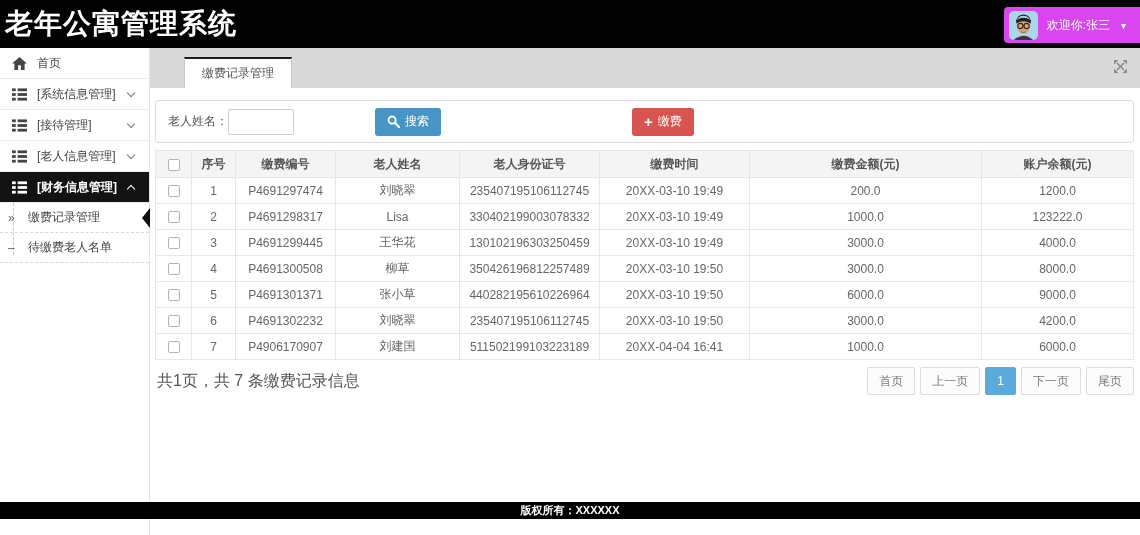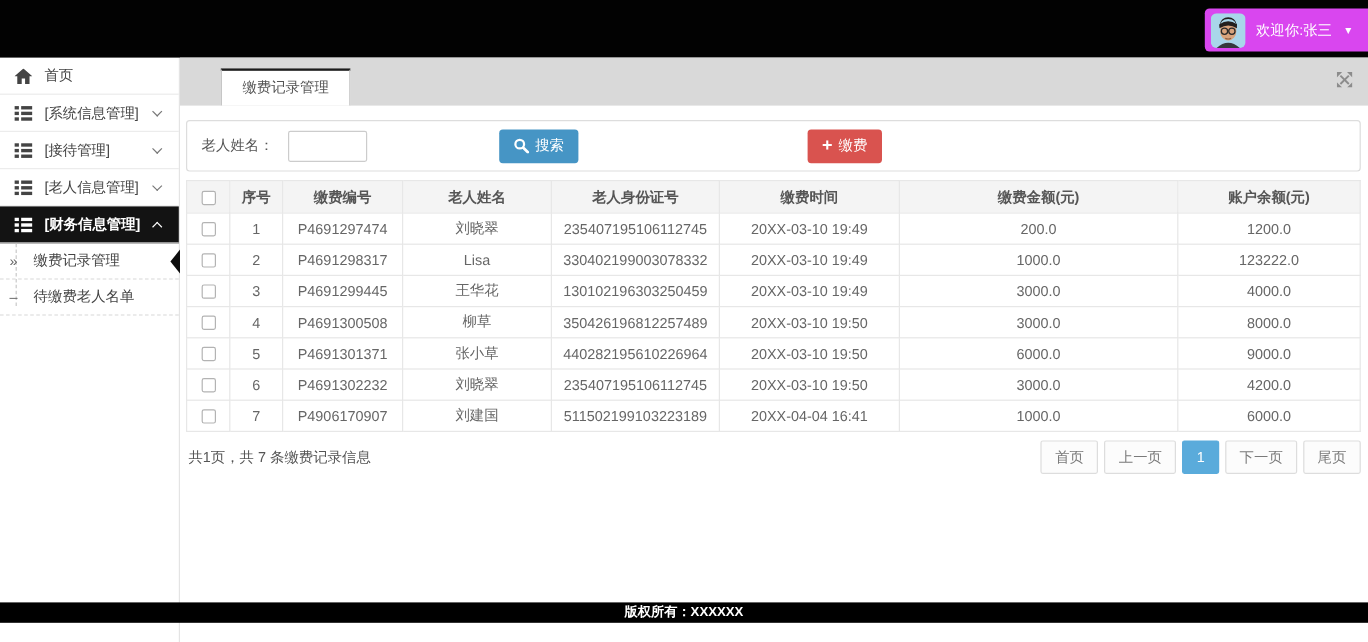--- a/index.html
+++ b/index.html
@@ -65,68 +65,69 @@
     font-size:12px; color:#555; cursor:pointer;
   }
   .expand-btn { position:absolute; right:13px; top:12px; cursor:pointer; line-height:0; }
 
   
   .content { flex:1; background:#fff; padding:12px 6px 0 5px; }
   .search-panel {
     border:1px solid #ddd; border-radius:3px; height:43px; display:flex; align-items:center;
     padding:0 12px; margin-bottom:7px; background:#fff;
   }
-  .search-label { font-size:12px; color:#555; margin-right:12px; }
+  .search-label { font-size:12px; color:#555; margin-right:0; }
   .search-input {
     width:66px; height:26px; border:1px solid #ccc; border-radius:2px; font-size:12px; padding:0 4px;
     outline:none; font-family:inherit;
   }
   .btn {
     display:inline-flex; align-items:center; gap:5px; border:none; border-radius:3px;
     color:#fff; font-size:12px; height:28px; padding:0 12px; cursor:pointer; font-family:inherit;
   }
-  .btn-search { background:#4695c5; margin-left:110px; }
+  .btn-search { background:#4695c5; margin-left:81px; }
   .btn-pay { background:#d9534f; margin-left:191px; }
   .btn .plus { font-size:15px; font-weight:bold; line-height:1; }
 
   
   table { width:100%; border-collapse:collapse; table-layout:fixed; }
   th, td {
     border:1px solid #e7e7e7; text-align:center; font-size:12px; overflow:hidden; white-space:nowrap;
   }
   thead th { background:#f4f4f4; color:#555; font-weight:bold; height:27px; }
   tbody td { color:#666; height:26px; background:#fff; }
   input[type="checkbox"] {
     appearance:none; -webkit-appearance:none; width:12px; height:12px; border:1px solid #b3b3b3;
     border-radius:2px; background:#fff; vertical-align:middle; cursor:pointer;
   }
   col.c-check { width:36px; } col.c-idx { width:44px; } col.c-pno { width:100px; }
   col.c-name { width:124px; } col.c-id { width:140px; } col.c-time { width:150px; }
   col.c-amount { width:232px; } col.c-balance { width:auto; }
 
   
   .meta-row { display:flex; align-items:center; justify-content:space-between; margin-top:7px; }
-  .summary { font-size:12px; color:#555; padding-left:2px; }
+  .summary { font-size:16px; color:#555; padding-left:2px; }
   .pagination { display:flex; gap:5px; }
   .pg-btn {
     border:1px solid #ddd; background:#fcfcfc; color:#7a7a7a; font-size:12px; border-radius:2px;
     height:28px; padding:0 11px; cursor:pointer; font-family:inherit;
   }
   .pg-btn.active { background:#5aabdb; border-color:#5aabdb; color:#fff; }
 
   
   .footer {
     position:absolute; left:0; bottom:16px; width:100%; height:17px; background:#000;
     color:#fff; font-size:11px; font-weight:bold; text-align:center; line-height:17px;
   }
 </style>
 </head>
 <body>
 
 <div class="header">
+  <div class="app-title">老年公寓管理系统</div>
   <div class="user-box">
     <span class="avatar">
       <svg width="29" height="29" viewBox="0 0 30 30">
         <rect width="30" height="30" rx="5" fill="#a9d6ea"></rect>
         <path d="M5 30 Q15 21 25 30 Z" fill="#35383d"></path>
         <ellipse cx="15" cy="15.5" rx="7" ry="8" fill="#d8a37c"></ellipse>
         <path d="M7.5 13 Q8 5 15 5 Q22 5 22.5 13 L22.5 10 Q21 3.5 15 3.5 Q9 3.5 7.5 10 Z" fill="#23201e"></path>
         <path d="M7.5 13 Q15 8 22.5 13 L22.5 9.5 Q15 4.5 7.5 9.5 Z" fill="#23201e"></path>
         <g stroke="#2a2a2a" stroke-width="1.1" fill="none">
           <circle cx="11.8" cy="15.5" r="2.7"></circle>

